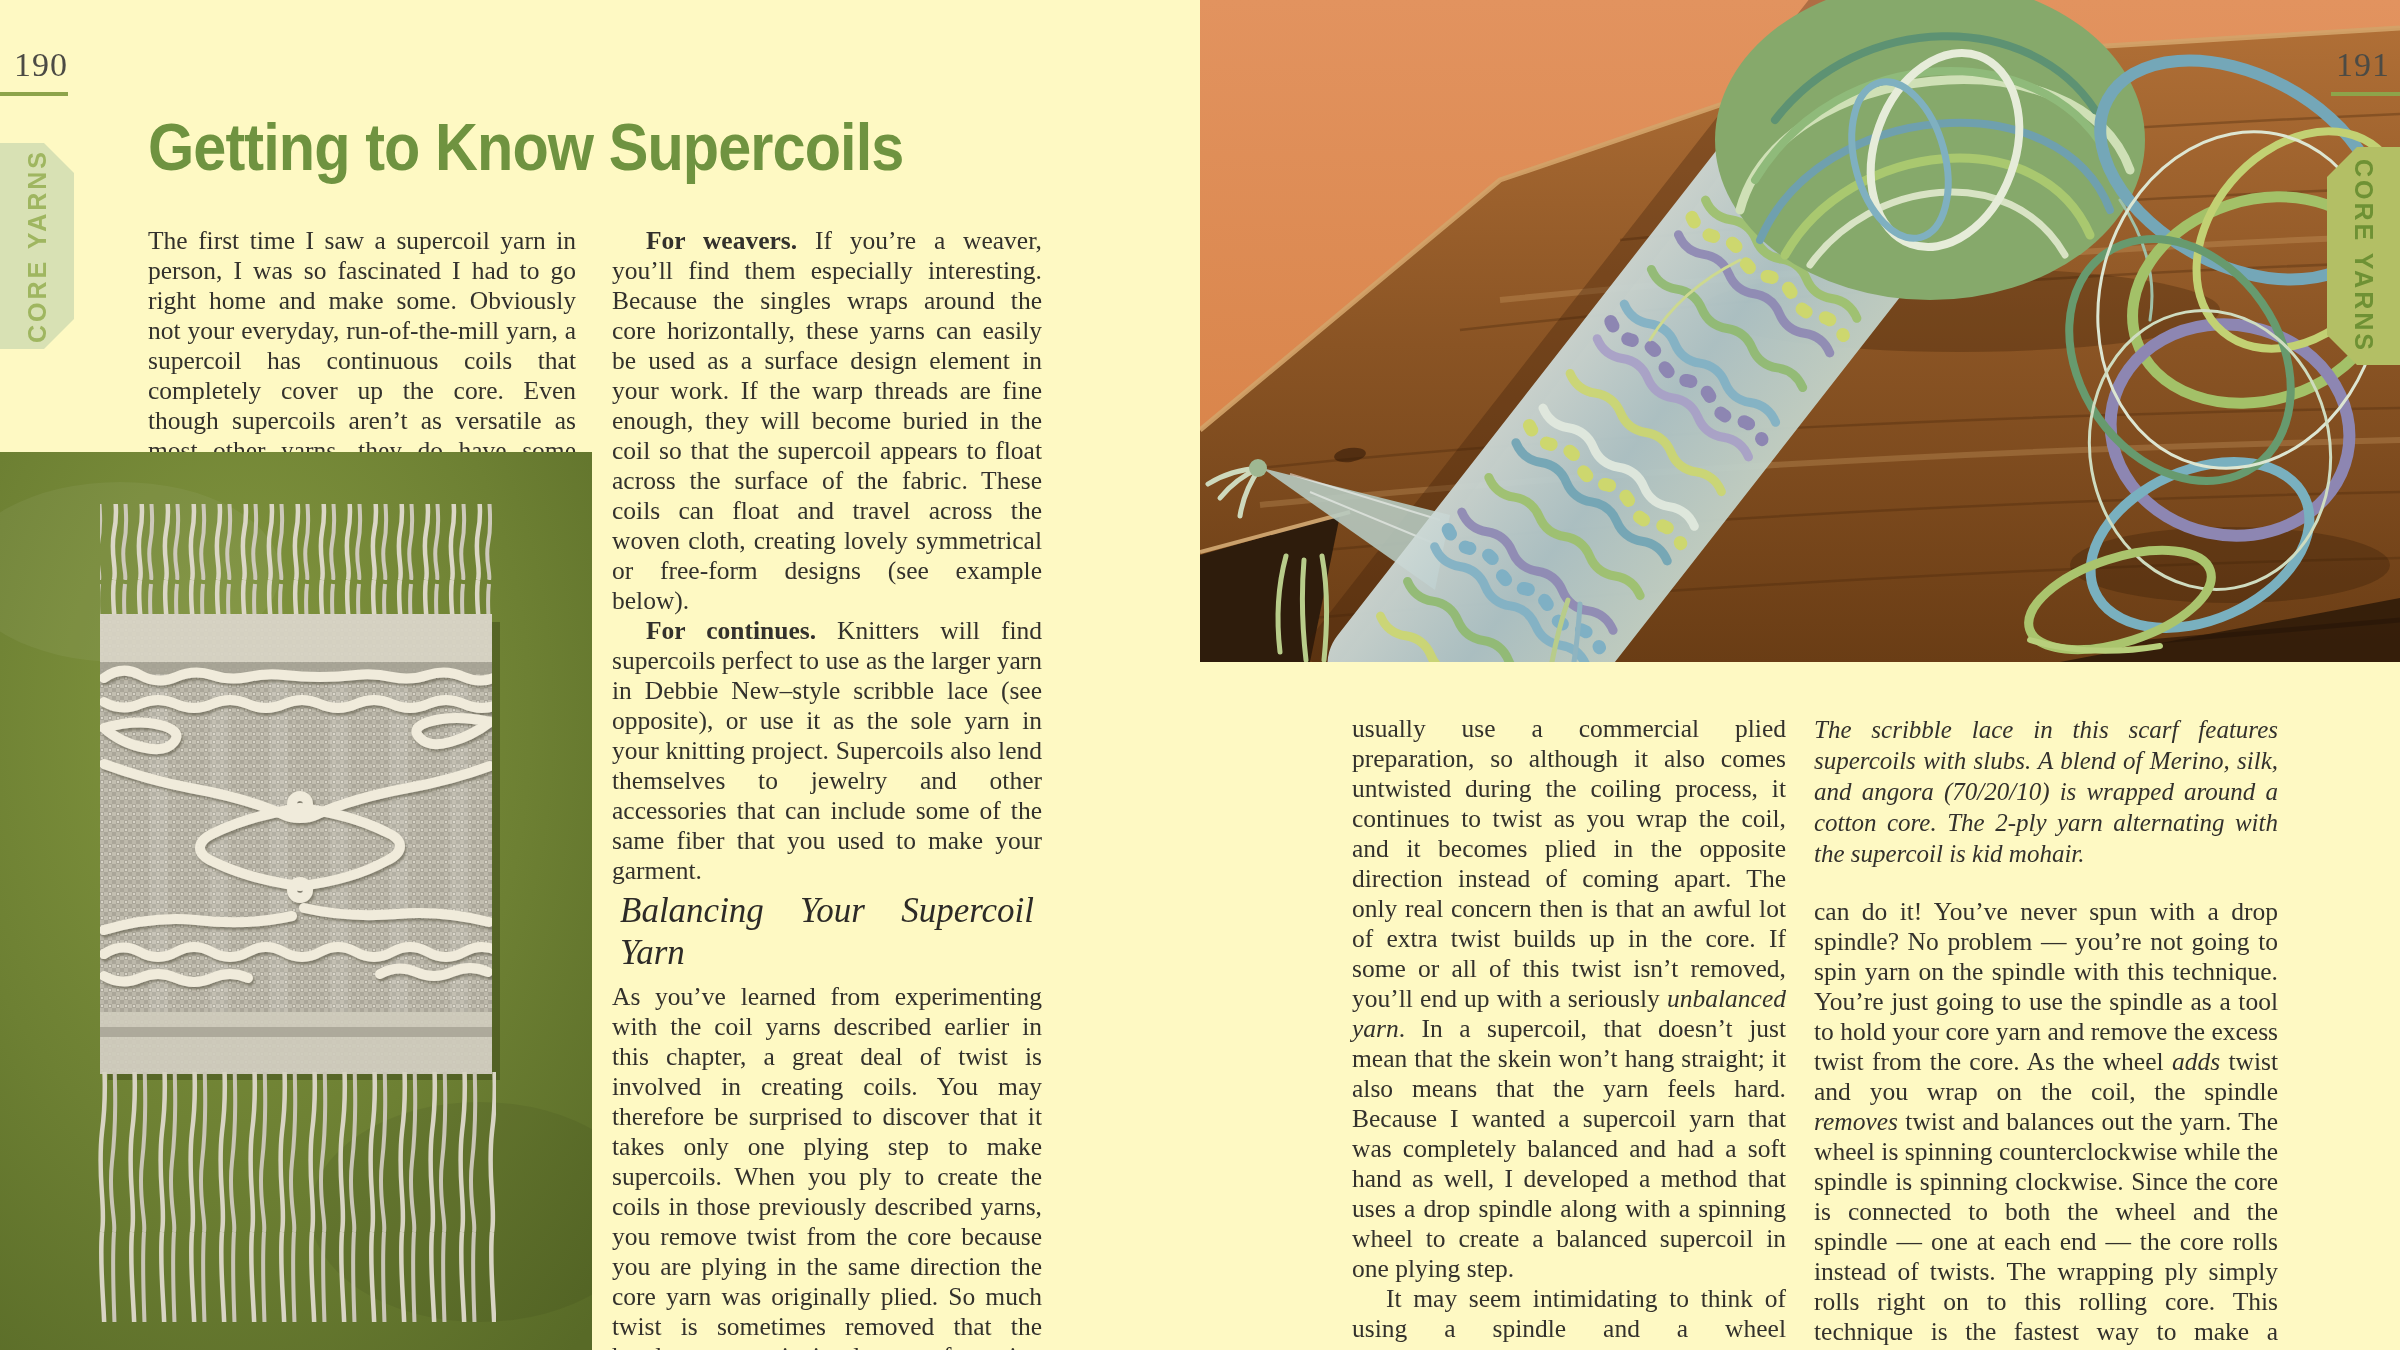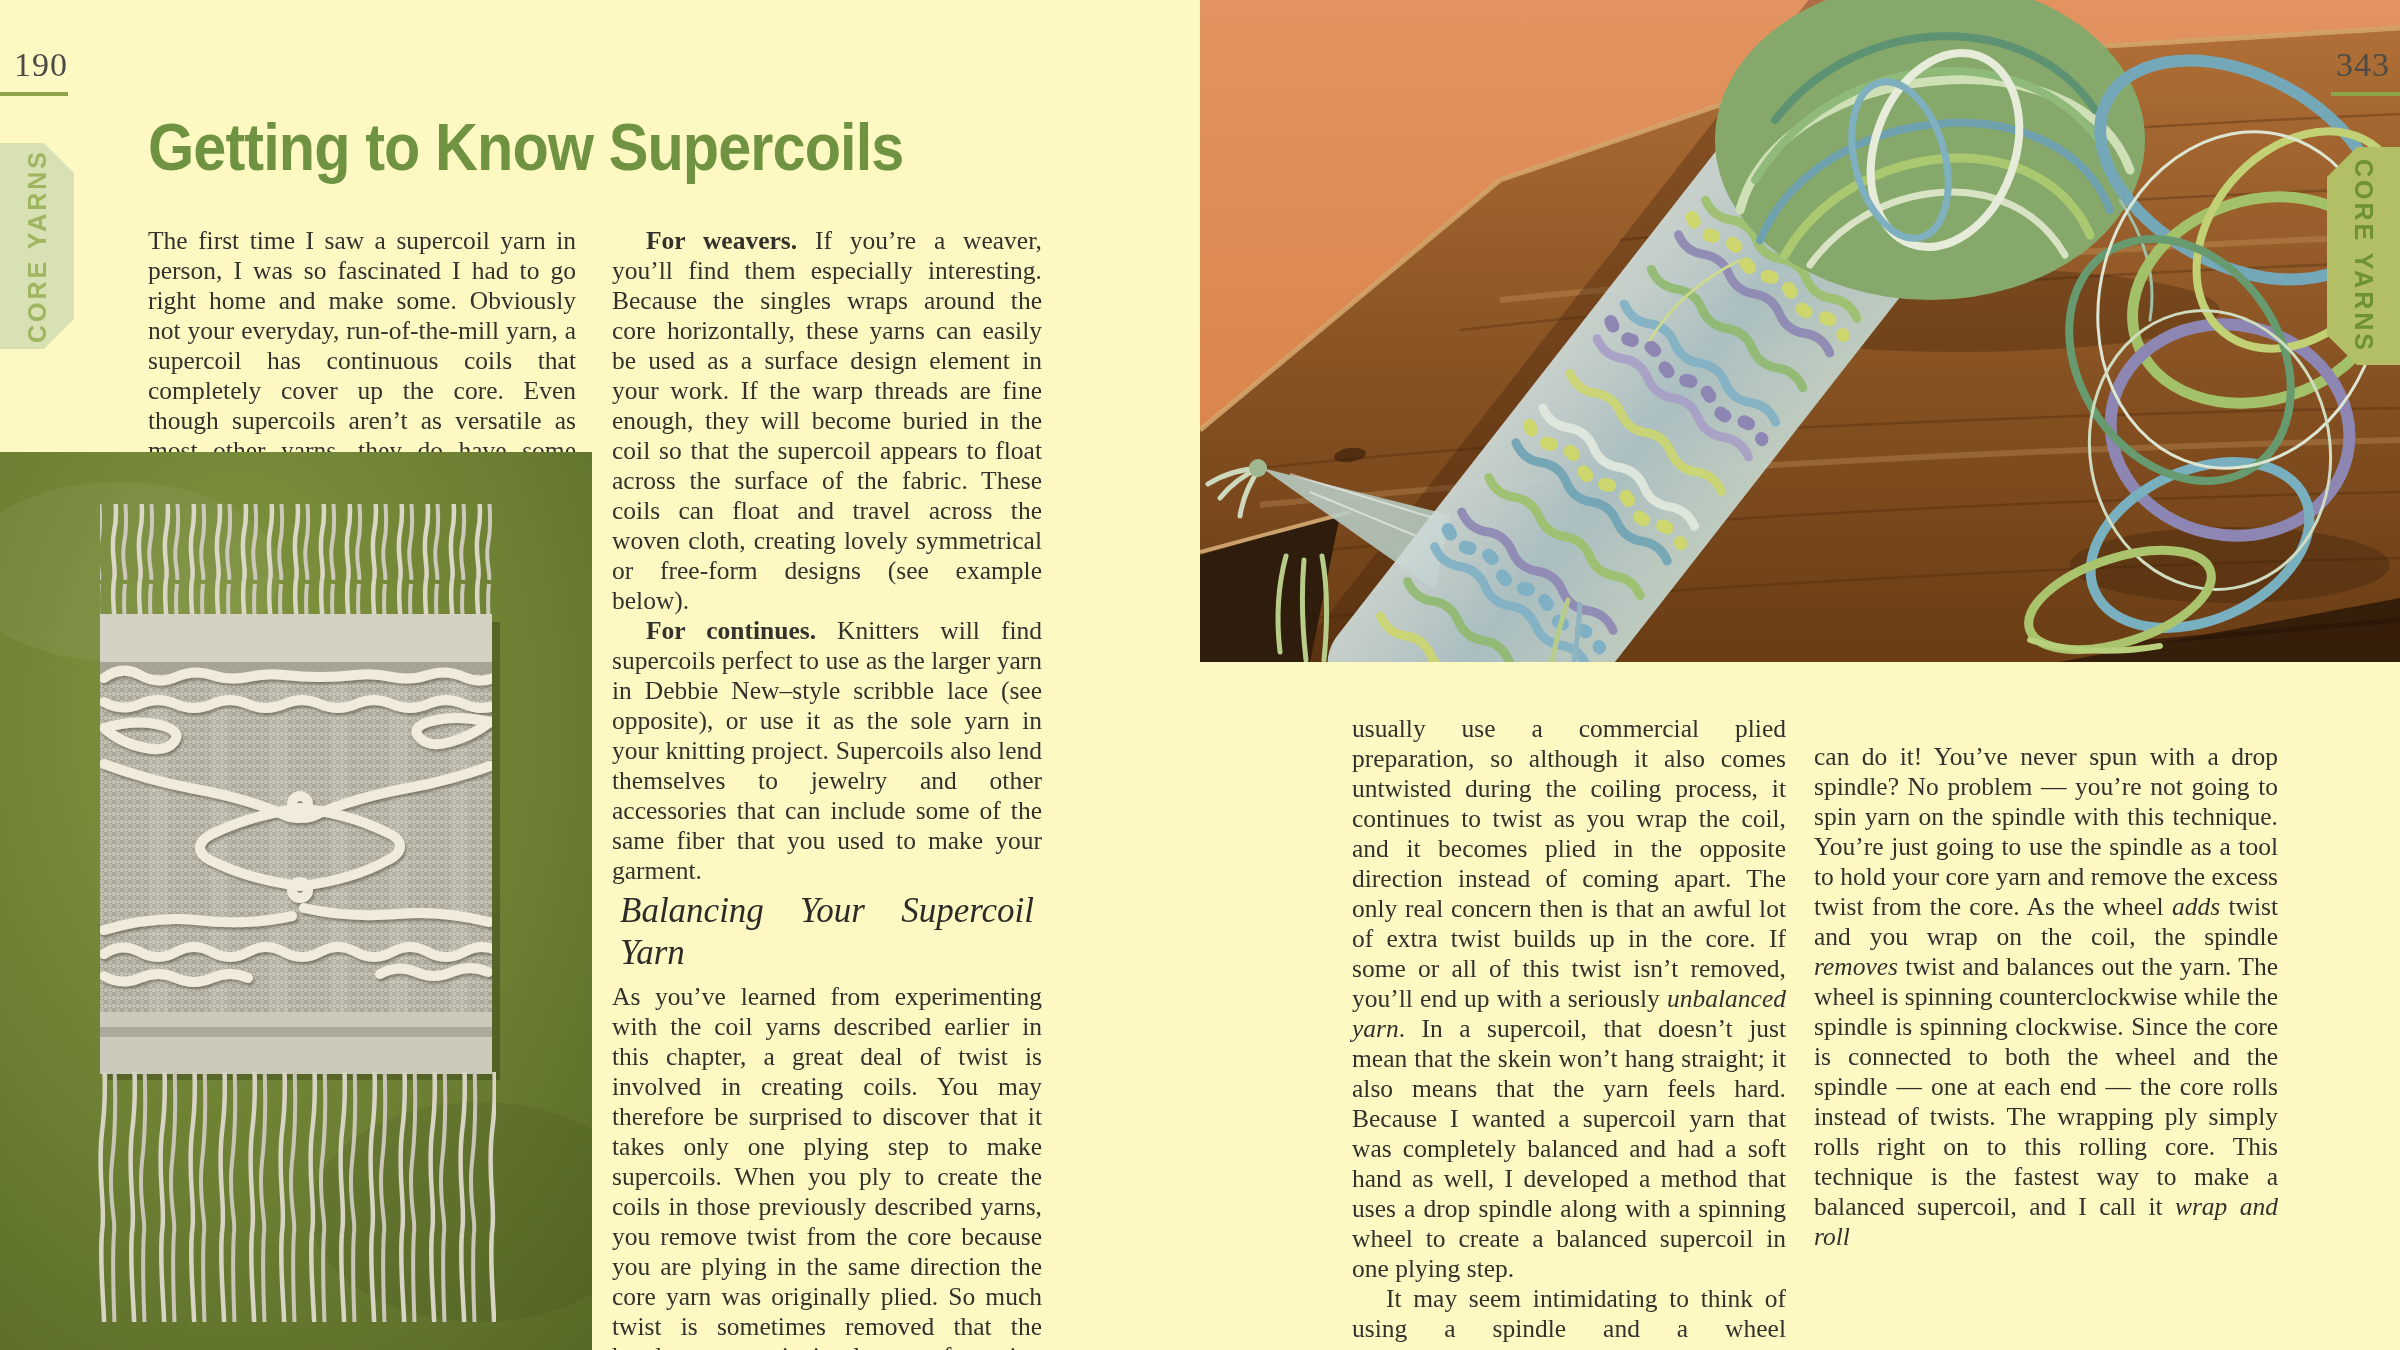--- a/index.html
+++ b/index.html
@@ -255,28 +255,29 @@
 
     <g stroke="#b8cc8a" stroke-width="5" fill="none" stroke-linecap="round">
       <path d="M86,556 q-12,44 -6,96"></path>
       <path d="M104,560 q-4,48 2,100"></path>
       <path d="M122,556 q8,44 2,104"></path>
       <path d="M368,600 q-10,30 -16,62"></path>
       <path d="M380,604 q-2,32 -6,58" stroke="#8fb4c0"></path>
     </g>
   </svg>
 
-  <div class="pageno pageno-right">343</div>
+  <div class="pageno pageno-right">191</div>
   <div class="pagerule rule-right"></div>
   <div class="tab tab-right">
     <span>CORE YARNS</span>
   </div>
 
   <div class="col col3">
     <p><span>usually use a commercial plied preparation, so although it also comes untwisted during the coiling process, it continues to twist as you wrap the coil, and it becomes plied in the opposite direction instead of coming apart. The only real concern then is that an awful lot of extra twist builds up in the core. If some or all of this twist isn’t removed, you’ll end up with a seriously </span><i>unbalanced yarn</i><span>. In a supercoil, that doesn’t just mean that the skein won’t hang straight; it also means that the yarn feels hard. Because I wanted a supercoil yarn that was completely balanced and had a soft hand as well, I developed a method that uses a drop spindle along with a spinning wheel to create a balanced supercoil in one plying step.</span></p>
     <p class="ind">It may seem intimidating to think of using a spindle and a wheel simultaneously, but it really isn’t that difficult once you get the hang of it. If you learn it in stages and give yourself time, you</p>
   </div>
 
   <div class="col col4">
+    <p class="caption">The scribble lace in this scarf features supercoils with slubs. A blend of Merino, silk, and angora (70/20/10) is wrapped around a cotton core. The 2-ply yarn alternating with the supercoil is kid mohair.</p>
     <p class="body-after-cap"><span>can do it! You’ve never spun with a drop spindle? No problem — you’re not going to spin yarn on the spindle with this technique. You’re just going to use the spindle as a tool to hold your core yarn and remove the excess twist from the core. As the wheel </span><i>adds</i><span> twist and you wrap on the coil, the spindle </span><i>removes</i><span> twist and balances out the yarn. The wheel is spinning counterclockwise while the spindle is spinning clockwise. Since the core is connected to both the wheel and the spindle — one at each end — the core rolls instead of twists. The wrapping ply simply rolls right on to this rolling core. This technique is the fastest way to make a balanced supercoil, and I call it </span><i>wrap and roll</i></p>
   </div>
 
 </div>
 
 </body></html>

